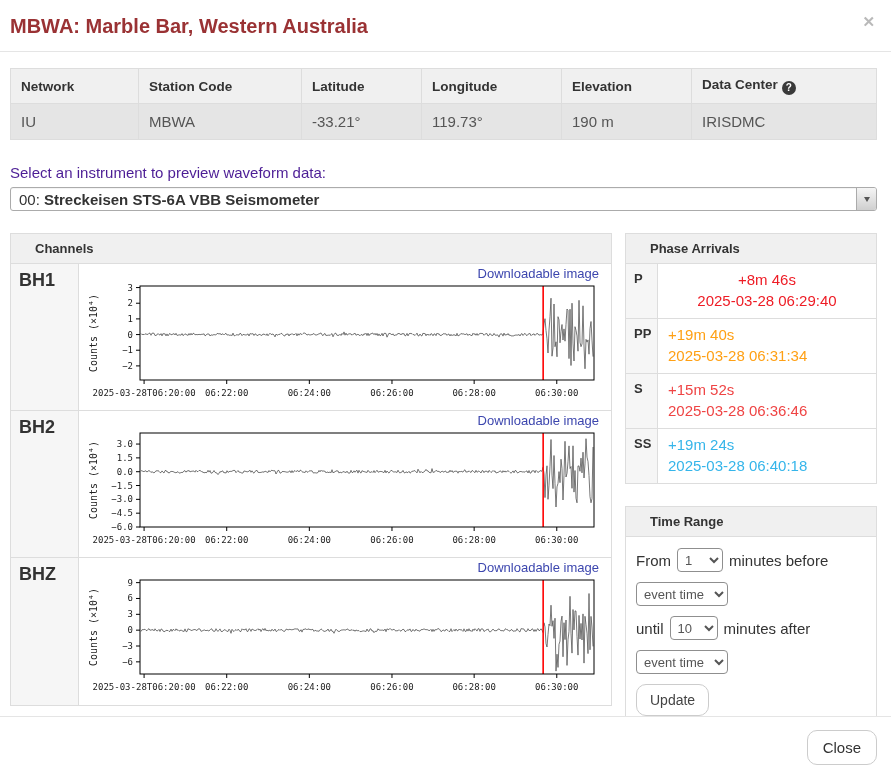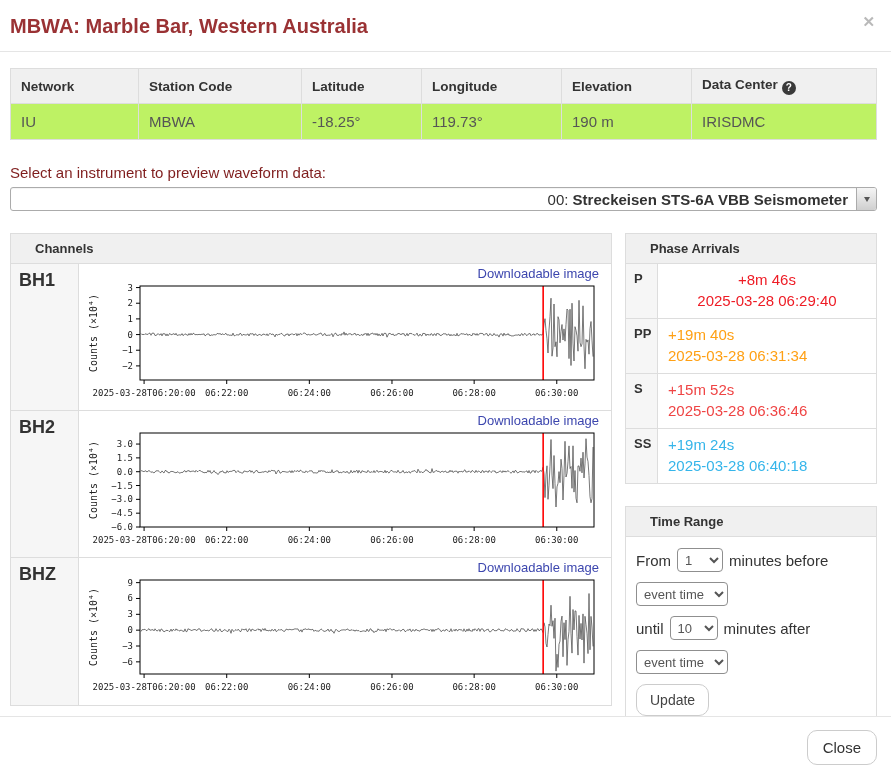--- a/index.html
+++ b/index.html
@@ -12,29 +12,29 @@
 
   
   .modal-header { padding:15px 16px 13px 10px; border-bottom:1px solid #e5e5e5; position:relative; }
   .modal-title { font-size:20px; font-weight:bold; color:#9a3234; }
   .close-x { position:absolute; top:14px; right:16px; color:#b9b9b9; font-size:15px; font-weight:bold; cursor:pointer; line-height:1; }
 
   
   table.station { border-collapse:collapse; margin:16px 14px 0 10px; width:867px; table-layout:fixed; }
   table.station th, table.station td { border:1px solid #ddd; text-align:left; }
   table.station th { background:#f0f0f0; font-size:13.5px; padding:8px 10px; color:#333; }
-  table.station td { background:#bef264; font-size:15px; padding:9px 10px; color:#555; }
+  table.station td { background:#e5e5e5; font-size:15px; padding:9px 10px; color:#555; }
   .help-icon { display:inline-block; width:14px; height:14px; background:#3a3a3a; color:#fff;
     border-radius:50%; font-size:10px; font-weight:bold; text-align:center; line-height:14px;
     margin-left:4px; vertical-align:-2px; cursor:pointer; }
 
   
-  .inst-label { margin:24px 14px 0 10px; font-size:15px; color:#7f1d1d; }
+  .inst-label { margin:24px 14px 0 10px; font-size:15px; color:#4c1d95; }
   .inst-select { margin:6px 14px 0 10px; width:867px; height:24px; border:1px solid #ababab; border-radius:3px;
-    background:#fff; display:flex; align-items:center; cursor:pointer; box-shadow:inset 0 1px 1px rgba(0,0,0,0.05);text-align:right; }
+    background:#fff; display:flex; align-items:center; cursor:pointer; box-shadow:inset 0 1px 1px rgba(0,0,0,0.05); }
   .inst-select .txt { flex:1; padding:0 8px; font-size:15px; color:#333; white-space:nowrap; overflow:hidden; }
   .inst-select .txt b { font-weight:bold; }
   .inst-select .arrow-box { width:20px; align-self:stretch; border-left:1px solid #ababab;
     background:linear-gradient(#f5f5f5,#cfcfcf); display:flex; align-items:center; justify-content:center;
     border-radius:0 2px 2px 0; }
   .tri-down { width:0; height:0; border-left:3.5px solid transparent; border-right:3.5px solid transparent; border-top:5px solid #555; }
 
   
   .content { display:flex; margin:22px 14px 0 10px; gap:13px; align-items:flex-start; }
   .panel { border:1px solid #ddd; background:#fff; }
@@ -98,21 +98,21 @@
       <th>Network</th>
       <th>Station Code</th>
       <th>Latitude</th>
       <th>Longitude</th>
       <th>Elevation</th>
       <th><span>Data Center</span><span class="help-icon">?</span></th>
     </tr>
     <tr>
       <td>IU</td>
       <td>MBWA</td>
-      <td>-18.25°</td>
+      <td>-33.21°</td>
       <td>119.73°</td>
       <td>190 m</td>
       <td>IRISDMC</td>
     </tr>
   </tbody>
     </table>
 
   <div class="inst-label">Select an instrument to preview waveform data:</div>
   <div class="inst-select">
     <span class="txt"><span>00: </span><b>Streckeisen STS-6A VBB Seismometer</b></span>

